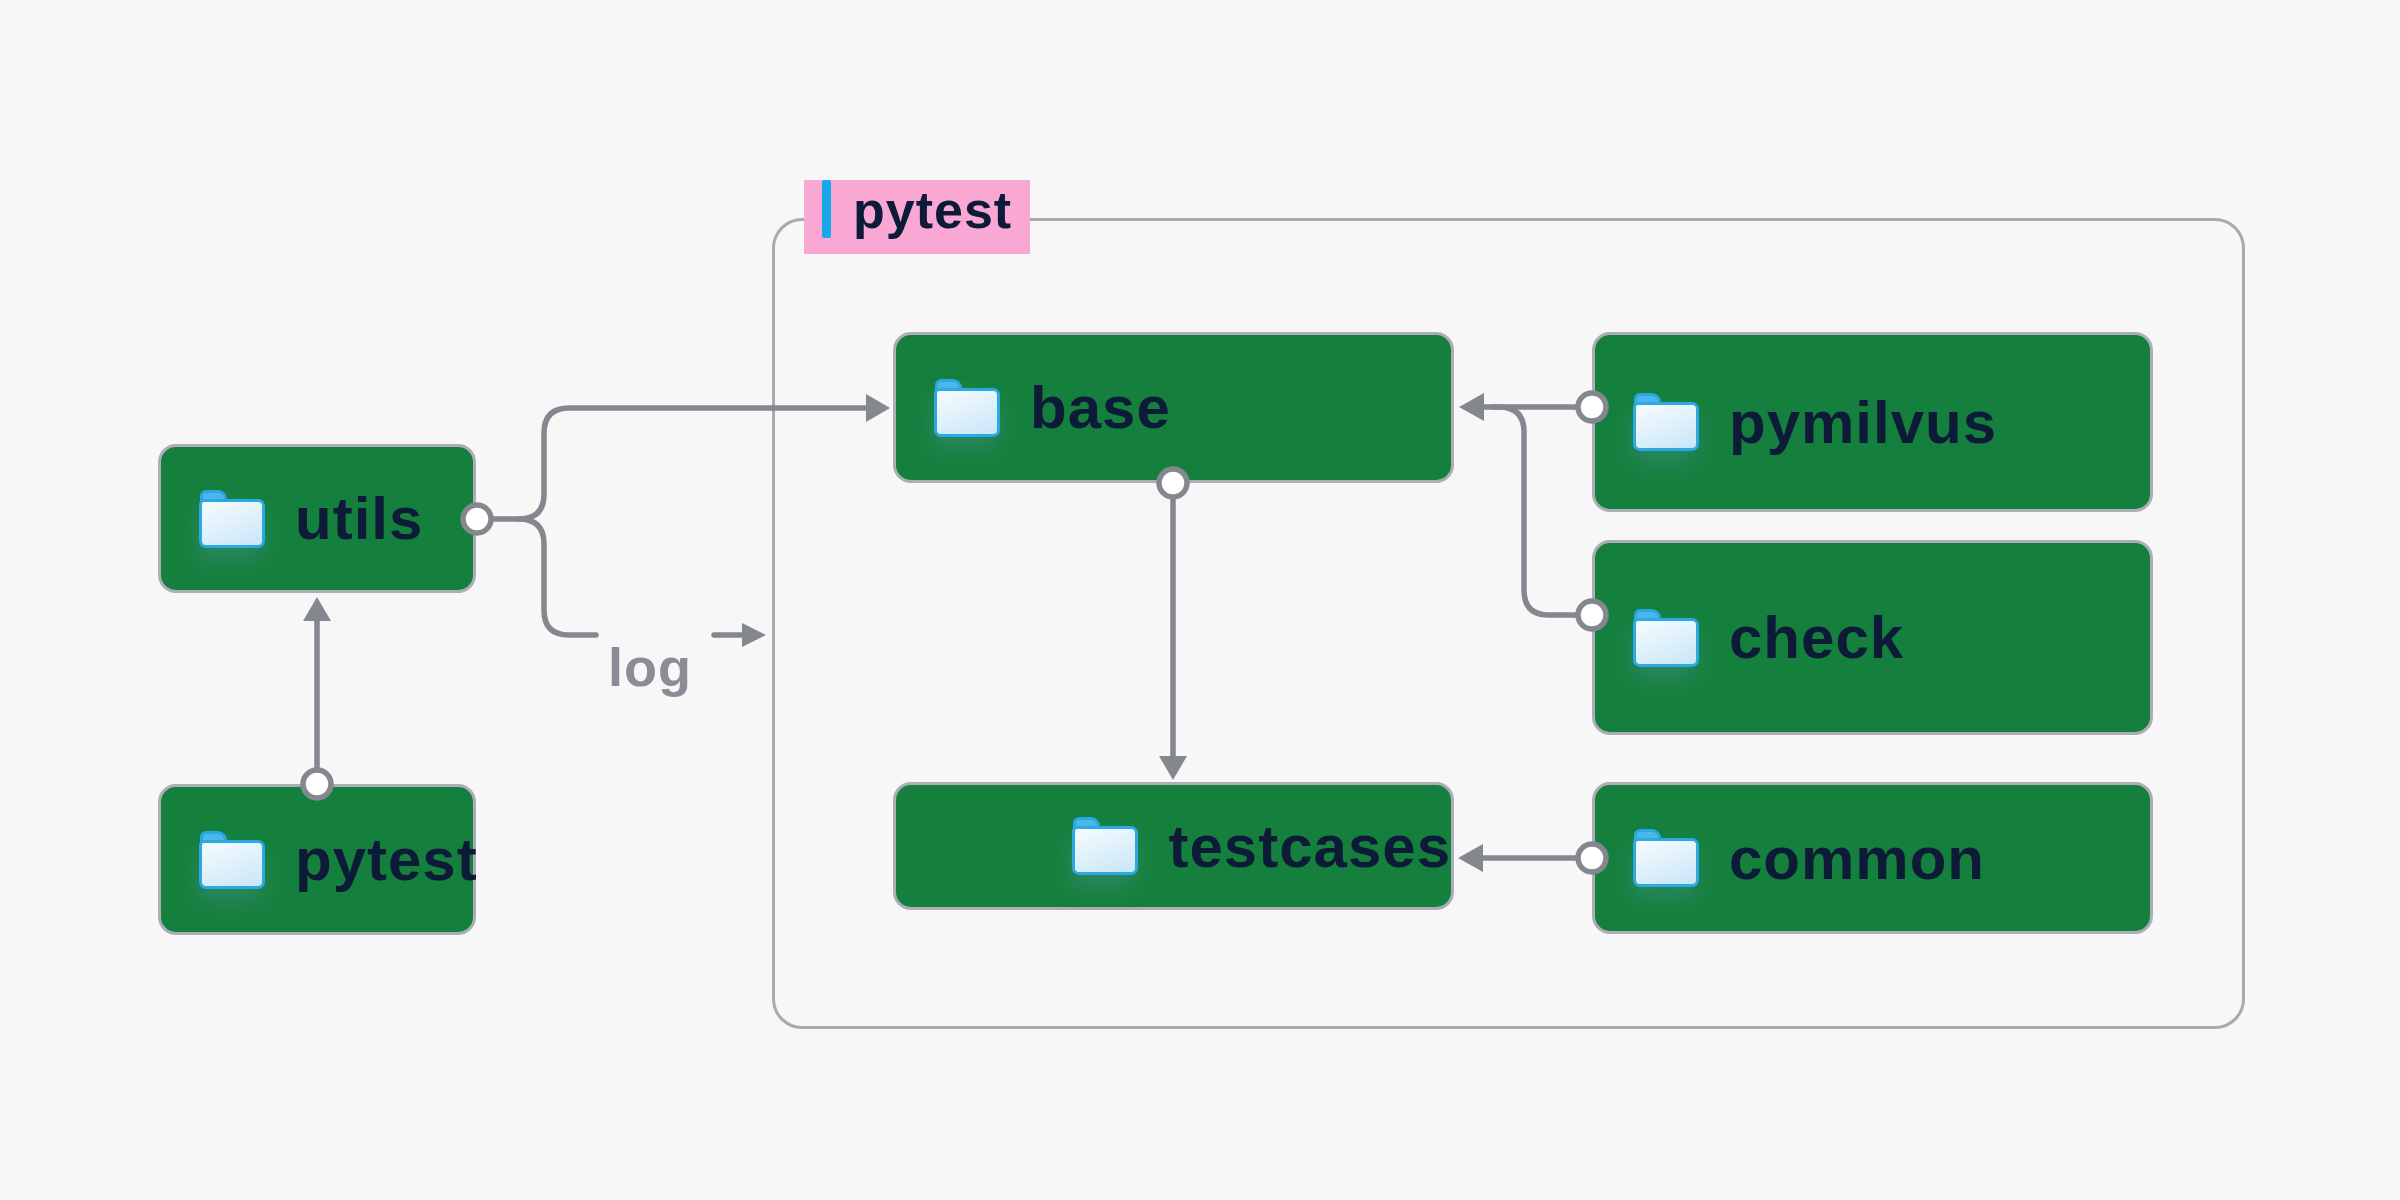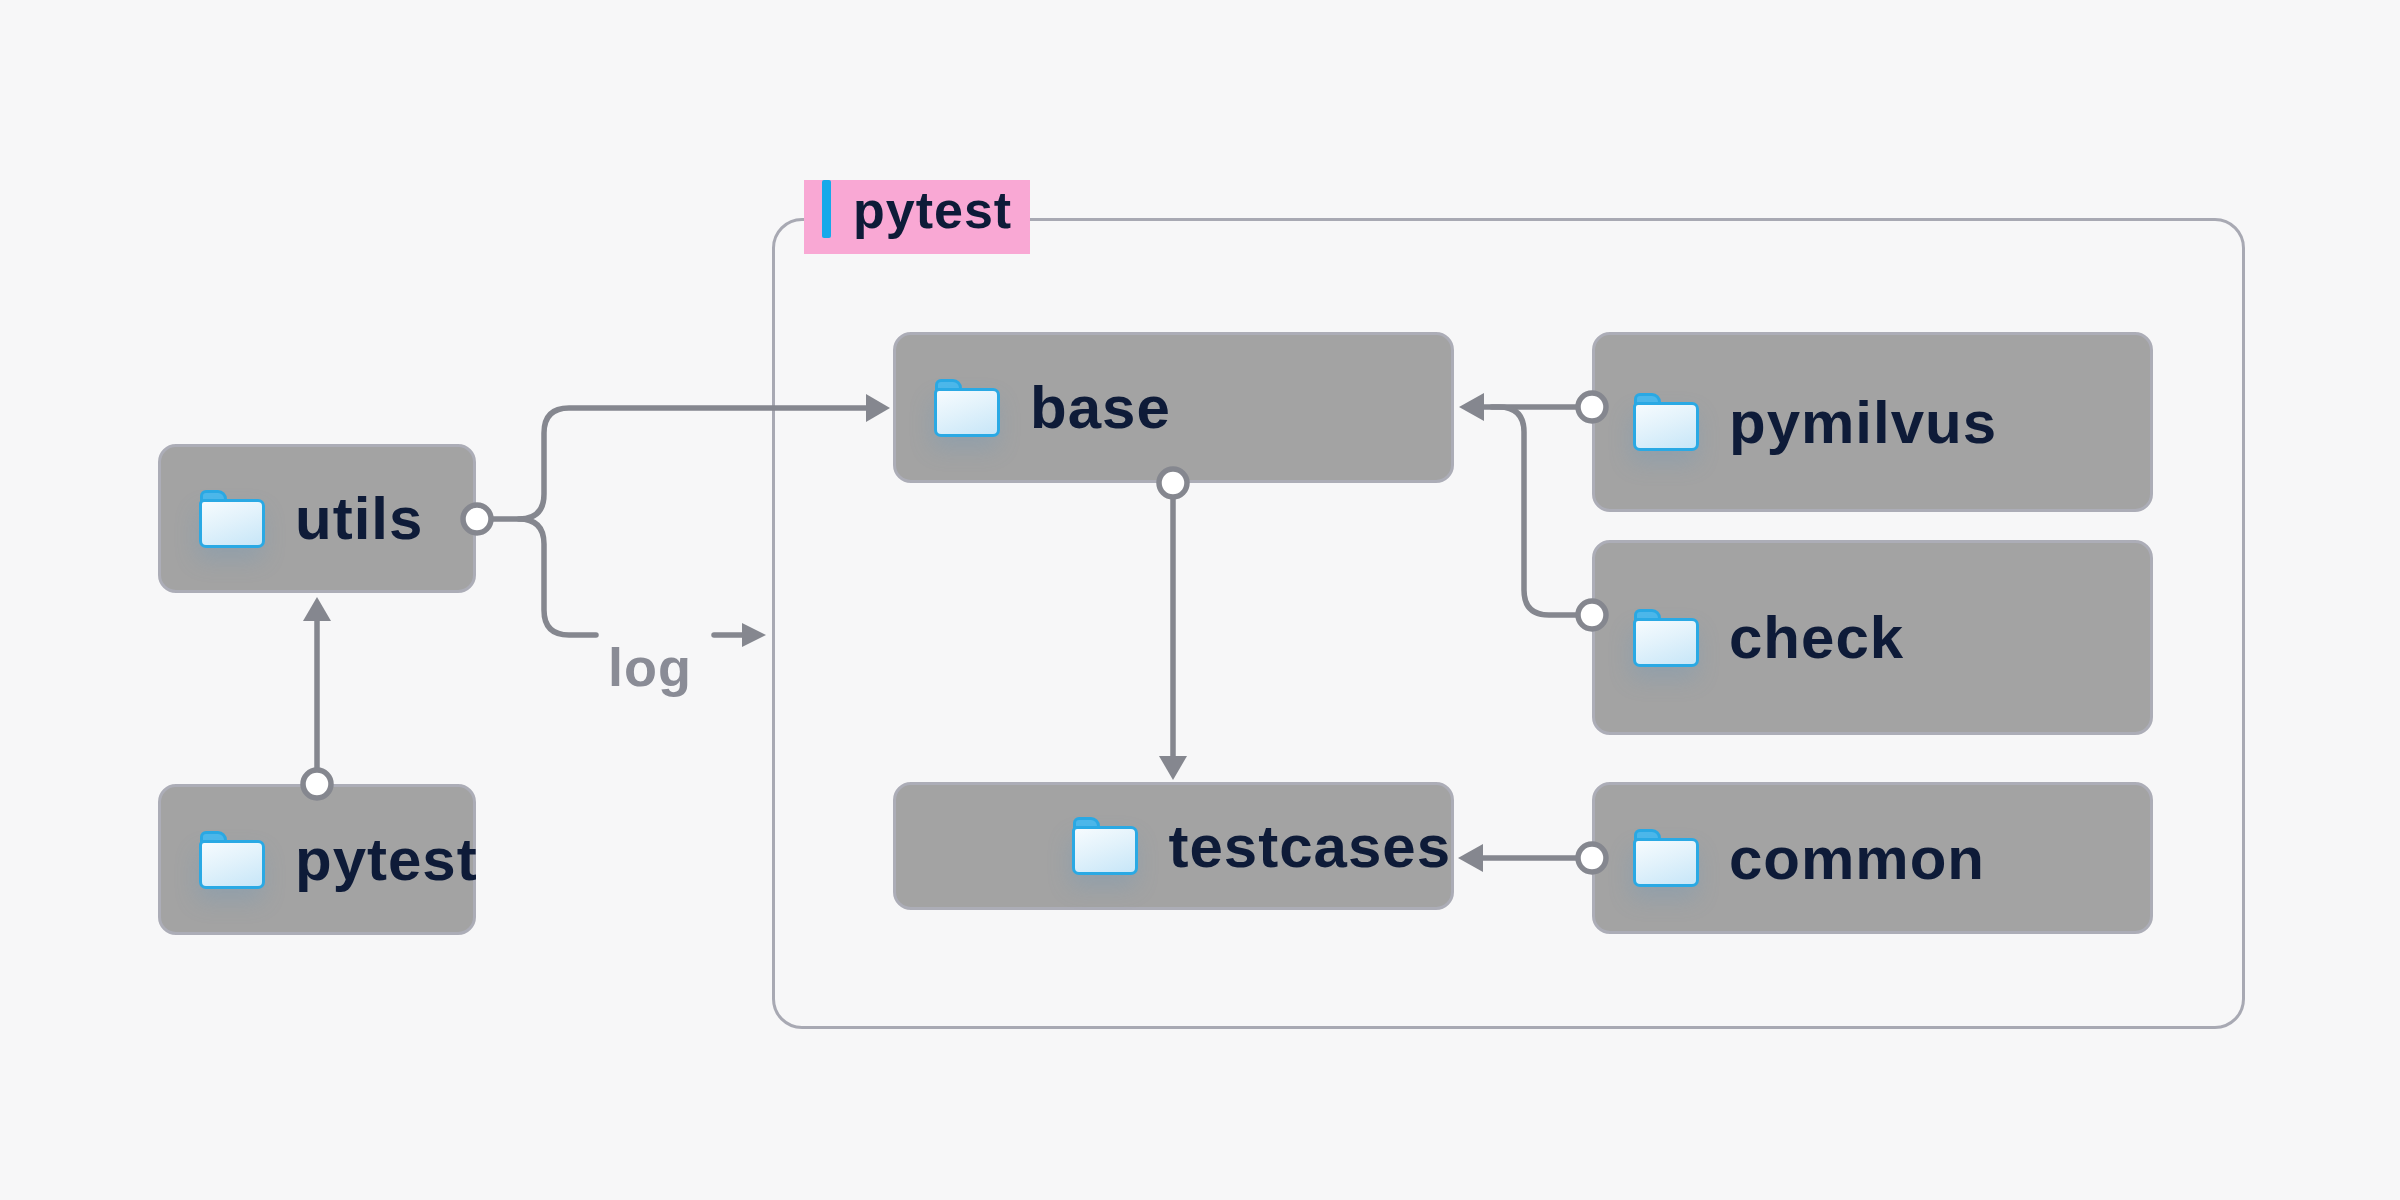--- a/index.html
+++ b/index.html
@@ -18,21 +18,21 @@
     display:flex;align-items:flex-start;background:#f9a8d4;padding:0 18px;
   }
   .accent-bar{
     width:9px;height:58px;background:#17A9EA;border-radius:2px;flex:none;
   }
   .cluster-title{
     margin-left:22px;font-size:52px;font-weight:700;color:#0E1B38;letter-spacing:1px;
   }
   
   .node{
-    position:absolute;background:#a3a3a3;border:3px solid #ACADB7;border-radius:18px;
+    position:absolute;background:#15803d;border:3px solid #ACADB7;border-radius:18px;
     box-sizing:border-box;display:flex;align-items:center;padding-left:38px;
   }
   .node-label{
     margin-left:30px;font-size:60px;font-weight:700;color:#0E1B38;letter-spacing:1px;
   }
   .node-utils    {left:158px;  top:444px; width:318px; height:149px;}
   .node-config   {left:158px;  top:784px; width:318px; height:151px;}
   .node-base     {left:893px;  top:332px; width:561px; height:151px;}
   .node-pymilvus {left:1592px; top:332px; width:561px; height:180px;}
   .node-check    {left:1592px; top:540px; width:561px; height:195px;}

